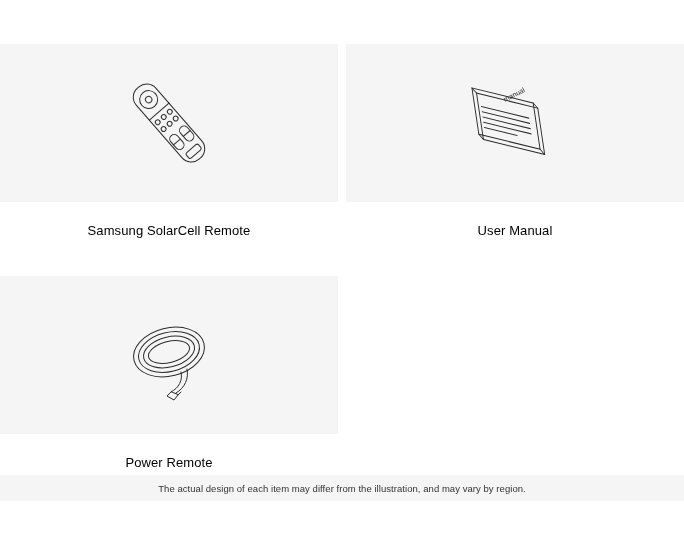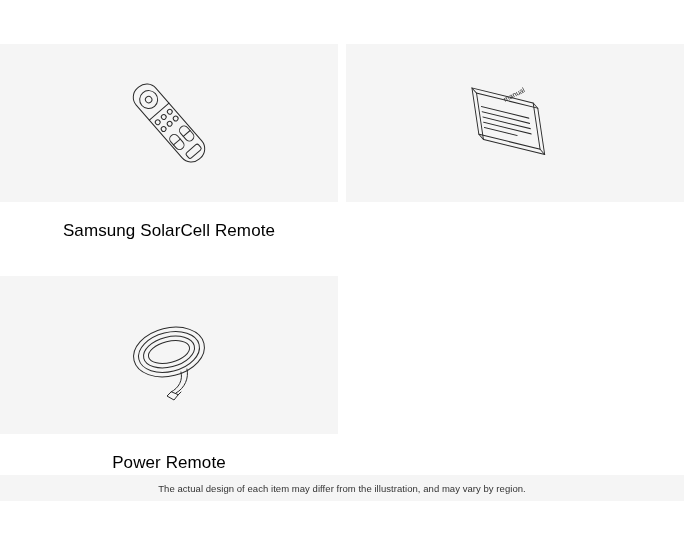--- a/index.html
+++ b/index.html
@@ -52,21 +52,21 @@
     justify-content: center;
     position: relative;
   }
 
   .tile svg {
     display: block;
   }
 
   .caption {
     text-align: center;
-    font-size: 17px;
+    font-size: 13px;
     line-height: 20px;
     color: #000000;
     padding-top: 19px;
     letter-spacing: 0.1px;
   }
 
   .row-gap {
     height: 35px;
   }
 
@@ -155,20 +155,21 @@
                 <path d="M11 21 L59 21"></path>
                 <path d="M11 26 L59 26"></path>
                 <path d="M11 31 L59 31"></path>
                 <path d="M11 36 L44 36"></path>
               </g>
 
               <text class="manual-text" x="45" y="29" transform="rotate(-27 45 29)" stroke="none">manual</text>
             </g>
           </svg>
         </div>
+        <div class="caption">User Manual</div>
       </div>
 
     </div>
 
     <div class="row-gap"></div>
 
     <div class="row">
 
       <div class="cell">
         <div class="tile">

